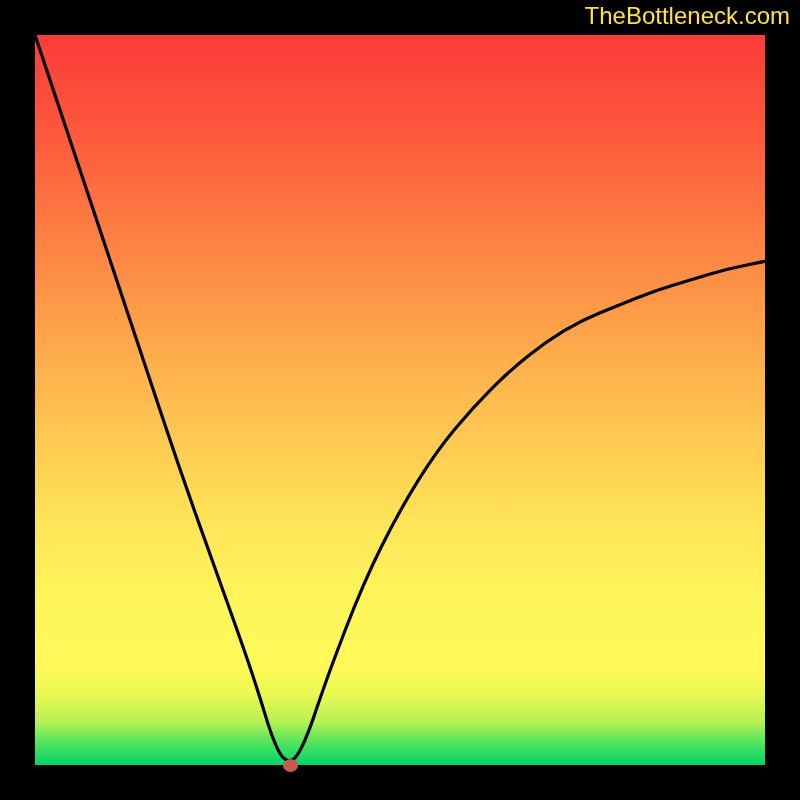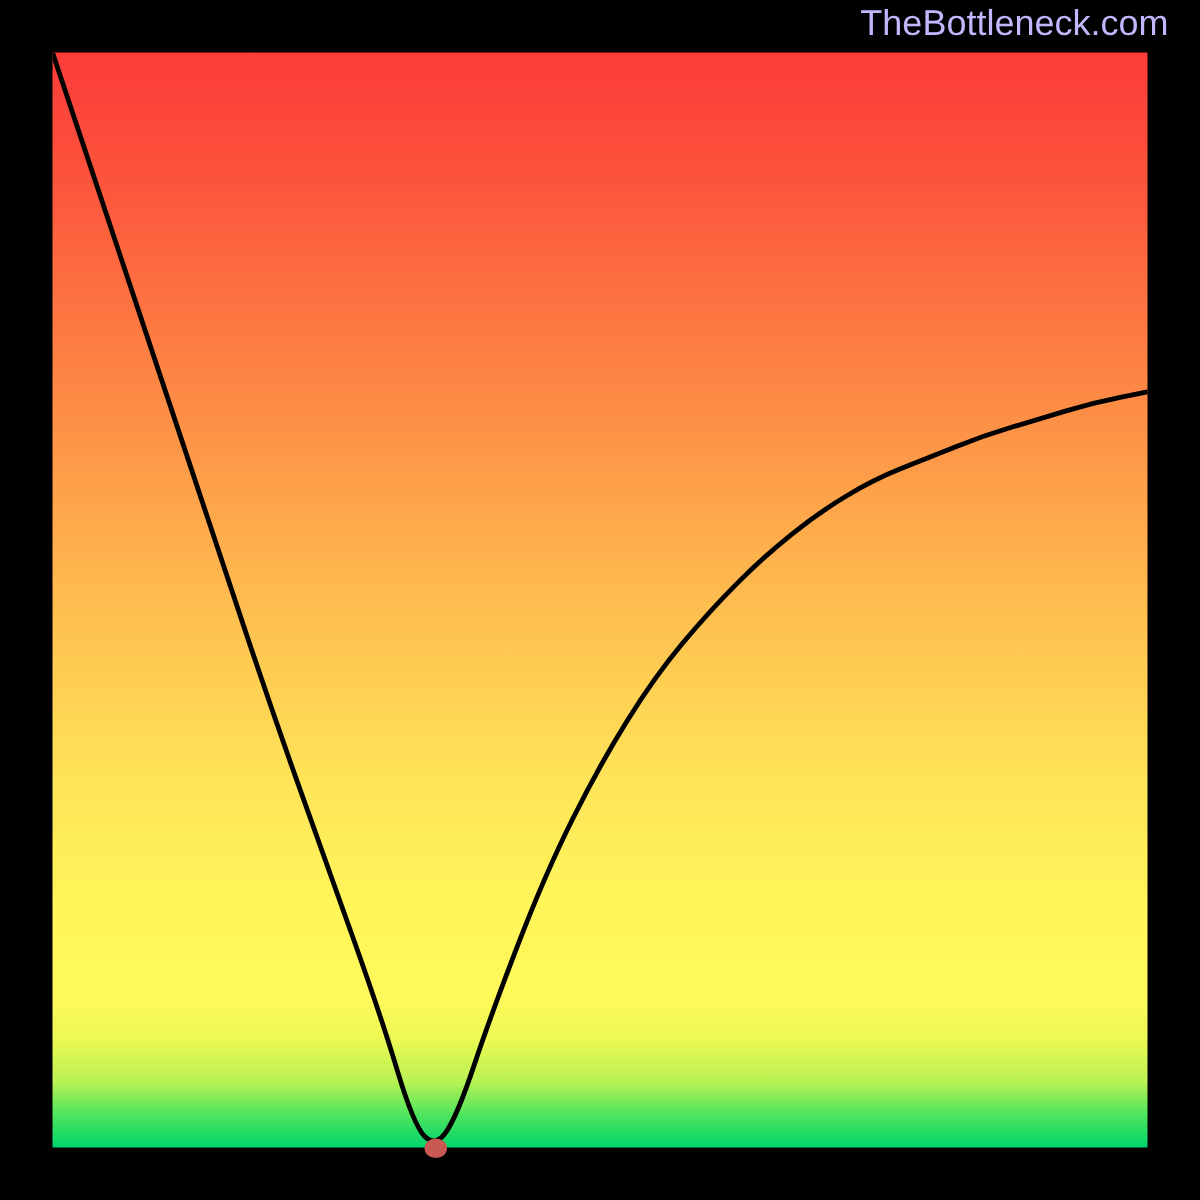--- a/index.html
+++ b/index.html
@@ -13,22 +13,22 @@
   }
   .wrap {
     position: relative;
     width: 800px;
     height: 800px;
     background: #000000;
   }
   .attribution {
     position: absolute;
     top: 2px;
-    right: 21px;
-    color: #c4b5fd;
+    right: 10px;
+    color: #fde047;
     font-size: 24px;
     font-weight: 500;
     letter-spacing: 0;
   }
   .plot {
     position: absolute;
     left: 35px;
     top: 35px;
     width: 730px;
     height: 730px;

